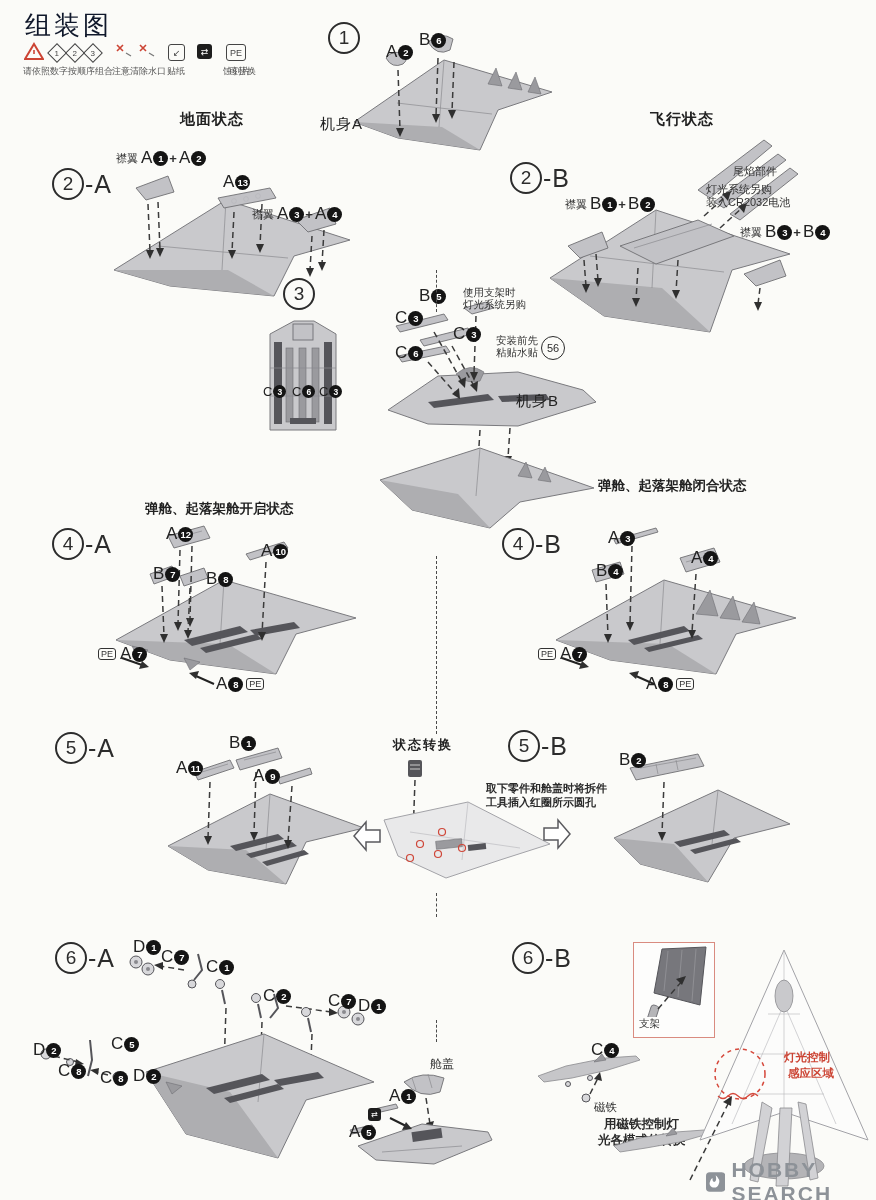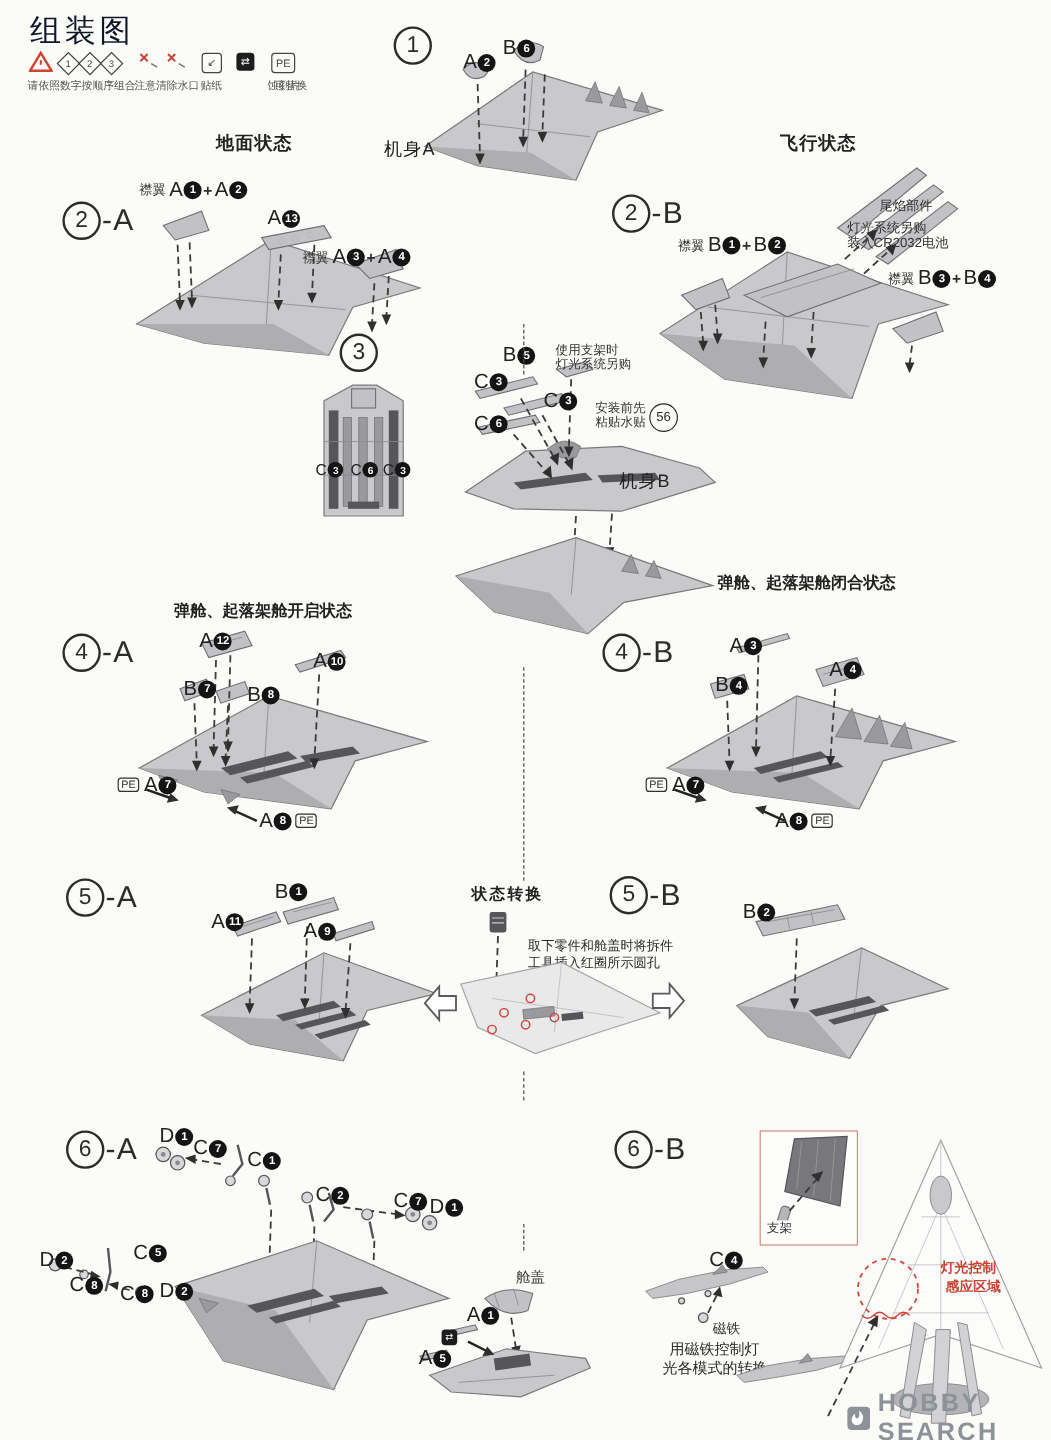--- a/index.html
+++ b/index.html
@@ -4,21 +4,21 @@
 <style>
   html,body{margin:0;padding:0;background:#e8e8e6;}
   #page{position:relative;width:876px;height:1200px;background:#fbfbf8;overflow:hidden;
         font-family:"Liberation Sans","DejaVu Sans",sans-serif;color:#2e2e2e;}
   .abs{position:absolute;}
   .page-title{font-size:26px;letter-spacing:3px;color:#0f172a;}
   .sec-title{font-weight:bold;font-size:15px;color:#222;letter-spacing:1px;}
   .sub-title{font-weight:bold;font-size:13.5px;color:#222;}
   .big-title{font-weight:bold;font-size:13px;color:#222;letter-spacing:2px;text-align:right;}
   .note{font-size:10.5px;color:#333;line-height:1.25;white-space:nowrap;}
-  .note-b{font-size:11px;font-weight:normal;color:#2b2b2b;white-space:nowrap;}
+  .note-b{font-size:11px;font-weight:bold;color:#2b2b2b;white-space:nowrap;margin-left:46px;}
   .rednote{font-size:11.5px;color:#cc4434;font-weight:bold;white-space:nowrap;line-height:1.3;}
   .tinytxt{font-size:9px;color:#555;white-space:nowrap;}
   .lbl{font-size:15px;color:#222;letter-spacing:1px;white-space:nowrap;}
   .lbl-sm{font-size:11px;color:#333;white-space:nowrap;}
   
   .stepmark{display:flex;align-items:center;color:#2c2c2c;}
   .stepcircle{width:28px;height:28px;border:2px solid #2c2c2c;border-radius:50%;
               display:flex;align-items:center;justify-content:center;font-size:19px;flex:0 0 auto;}
   .stepsuffix{font-size:25px;margin-left:1px;letter-spacing:1px;}
   

